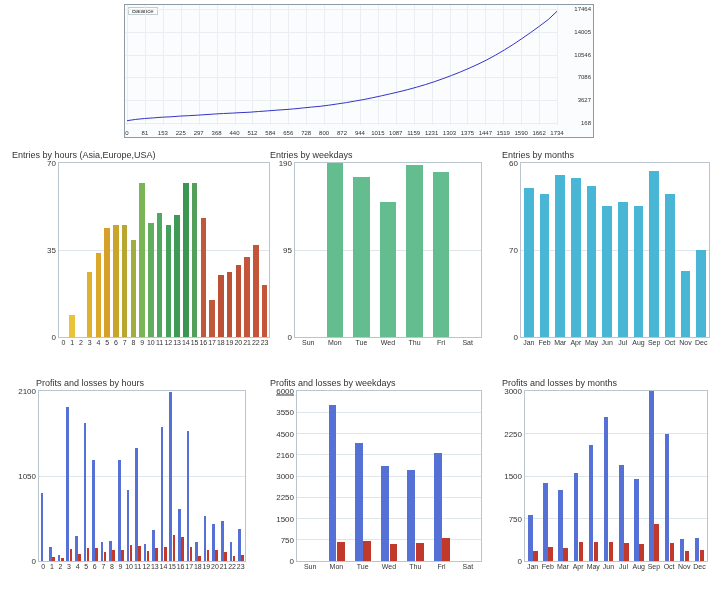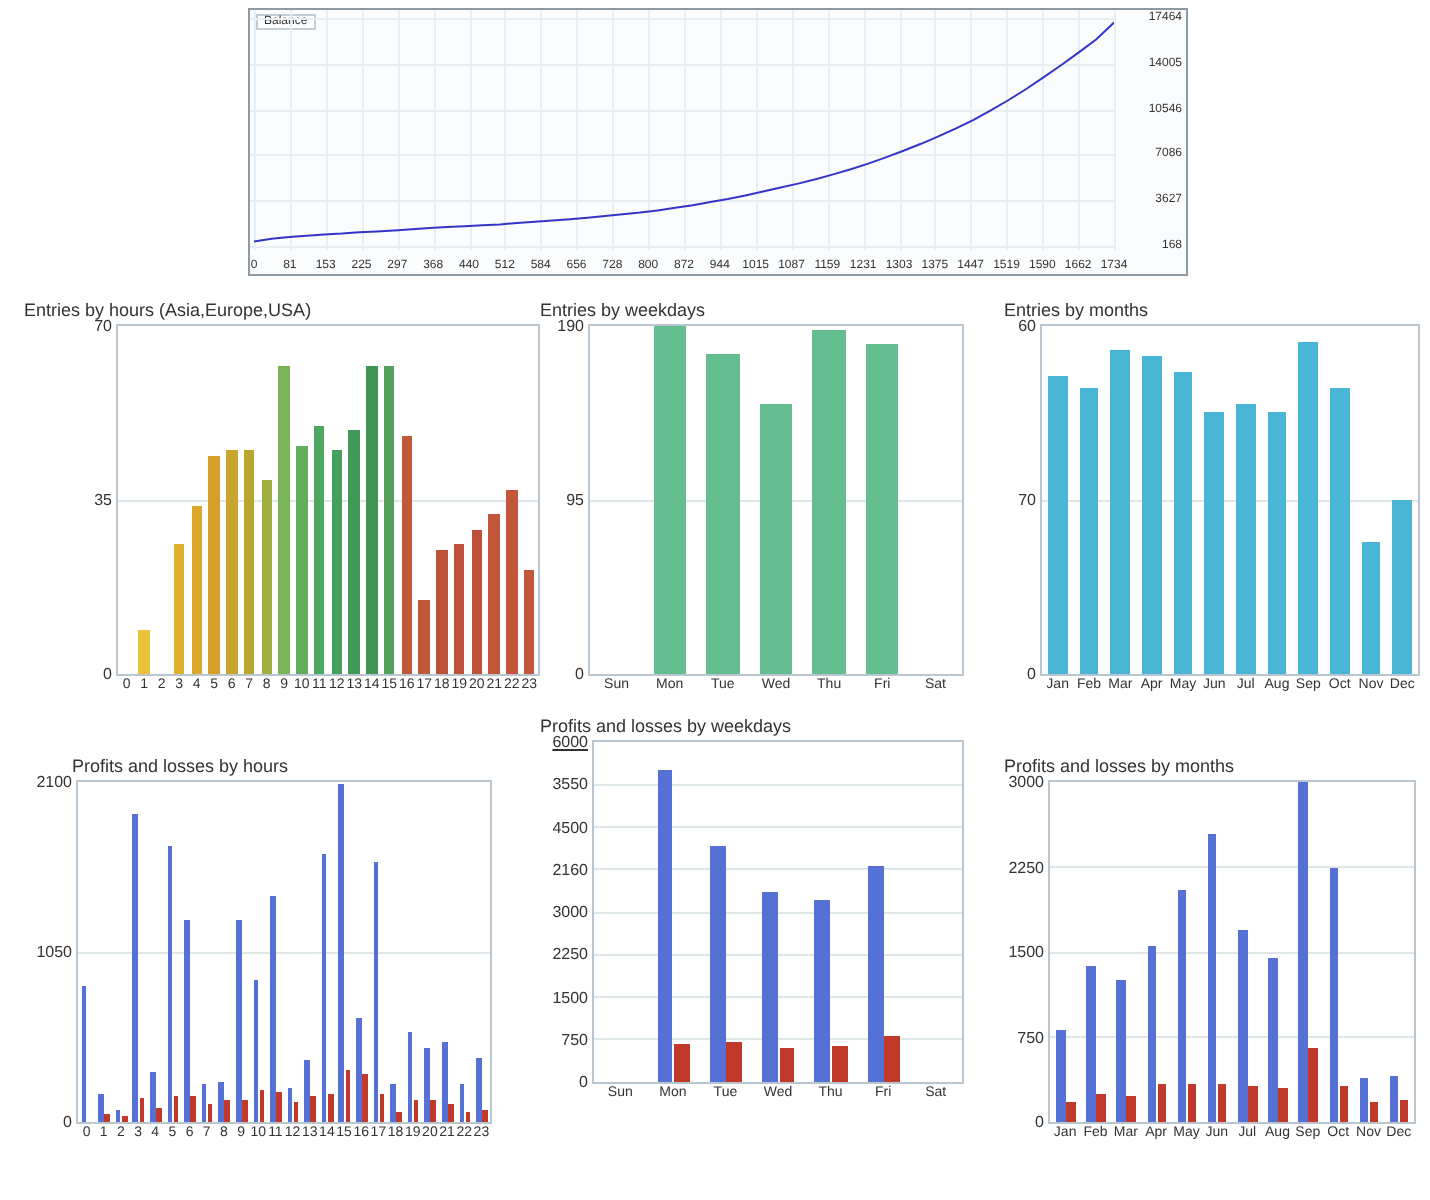--- a/index.html
+++ b/index.html
@@ -295,21 +295,21 @@
       <div class="bar" style="left: 150.708px; width: 2.575px; height: 13.7619px; background: rgb(192, 57, 43);"></div>
       <div class="bar" style="left: 159.292px; width: 2.575px; height: 4.85714px; background: rgb(192, 57, 43);"></div>
       <div class="bar" style="left: 167.875px; width: 2.575px; height: 11.3333px; background: rgb(192, 57, 43);"></div>
       <div class="bar" style="left: 176.458px; width: 2.575px; height: 10.5238px; background: rgb(192, 57, 43);"></div>
       <div class="bar" style="left: 185.042px; width: 2.575px; height: 8.90476px; background: rgb(192, 57, 43);"></div>
       <div class="bar" style="left: 193.625px; width: 2.575px; height: 4.85714px; background: rgb(192, 57, 43);"></div>
       <div class="bar" style="left: 202.208px; width: 2.575px; height: 5.66667px; background: rgb(192, 57, 43);"></div>
     </div>
 </div>
 
-<div class="panel" id="p-pl-weekdays" style="left:268px;top:358px;width:220px;height:212px;">
+<div class="panel" id="p-pl-weekdays" style="left:268px;top:378px;width:220px;height:212px;">
   <div class="ptitle">Profits and losses by weekdays</div>
   <div class="plot bordered" style="width:186px;height:172px;margin-left:28px;">
       <div class="ylab" style="top: 170px;">0</div>
       <div class="grid-line" style="top: 148.25px;"></div>
       <div class="ylab" style="top: 148.75px;">750</div>
       <div class="grid-line" style="top: 127px;"></div>
       <div class="ylab" style="top: 127.5px;">1500</div>
       <div class="grid-line" style="top: 105.75px;"></div>
       <div class="ylab" style="top: 106.25px;">2250</div>
       <div class="grid-line" style="top: 84.5px;"></div>

